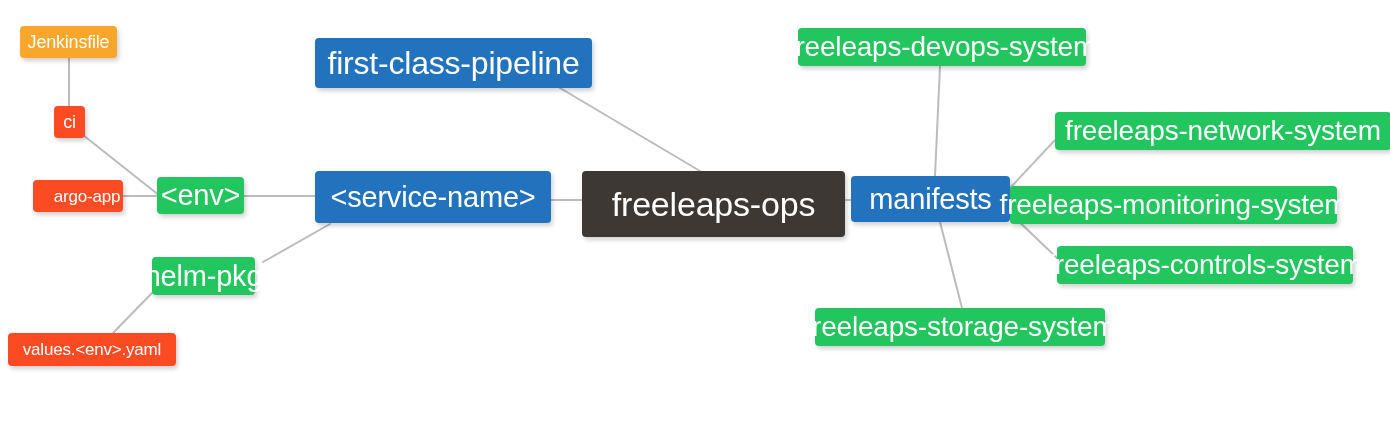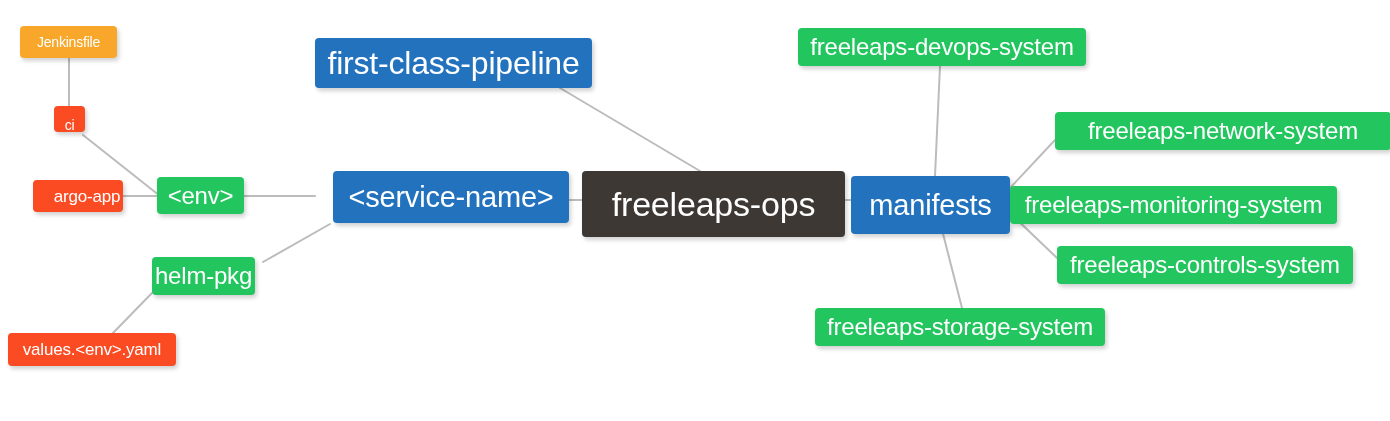--- a/index.html
+++ b/index.html
@@ -53,24 +53,24 @@
     background: #22c55e;
   }
   .n-orange {
     background: #f9a72b;
   }
   .n-red {
     background: #fa4b23;
   }
   .sz-xl { font-size: 32px; }
   .sz-lg { font-size: 29px; }
-  .sz-md { font-size: 24px; }
-  .sz-sm { font-size: 24px; text-align: right; }
+  .sz-md { font-size: 29px; }
+  .sz-sm { font-size: 28px; text-align: right; }
   .sz-xs { font-size: 17px; }
-  .sz-xxs { font-size: 14px; }
+  .sz-xxs { font-size: 18px; }
 </style>
 </head>
 <body>
 
 <div id="canvas">
 
   <svg id="edges" width="1390" height="421" viewBox="0 0 1390 421" xmlns="http://www.w3.org/2000/svg">
       <path d="M 69 58 L 69 106" stroke="#bcbcbc" stroke-width="2" fill="none" stroke-linecap="round"></path>
       <path d="M 83 135 L 160 196" stroke="#bcbcbc" stroke-width="2" fill="none" stroke-linecap="round"></path>
       <path d="M 123 196 L 157 196" stroke="#bcbcbc" stroke-width="2" fill="none" stroke-linecap="round"></path>
@@ -84,45 +84,45 @@
       <path d="M 1010 188 L 1055 140" stroke="#bcbcbc" stroke-width="2" fill="none" stroke-linecap="round"></path>
       <path d="M 1010 202 L 1050 205" stroke="#bcbcbc" stroke-width="2" fill="none" stroke-linecap="round"></path>
       <path d="M 1010 213 L 1057 258" stroke="#bcbcbc" stroke-width="2" fill="none" stroke-linecap="round"></path>
       <path d="M 940 222 L 962 308" stroke="#bcbcbc" stroke-width="2" fill="none" stroke-linecap="round"></path>
     </svg>
 
   <div id="node-layer">
       <div class="node n-orange sz-xxs" style="left: 20px; top: 26px; width: 97px; height: 32px;">
         <span>Jenkinsfile</span>
       </div>
-      <div class="node n-red sz-xxs" style="left: 54px; top: 106px; width: 31px; height: 26px; align-items: flex-end;">
+      <div class="node n-red sz-xxs" style="left: 54px; top: 106px; width: 31px; height: 32px;">
         <span>ci</span>
       </div>
       <div class="node n-red sz-xs" style="left: 33px; top: 180px; width: 90px; height: 32px; padding-left: 28px;">
         <span>argo-app</span>
       </div>
       <div class="node n-green sz-md" style="left: 157px; top: 177px; width: 87px; height: 37px;">
         <span>&lt;env&gt;</span>
       </div>
       <div class="node n-green sz-md" style="left: 152px; top: 257px; width: 103px; height: 38px;">
         <span>helm-pkg</span>
       </div>
       <div class="node n-red sz-xs" style="left: 8px; top: 333px; width: 168px; height: 33px; justify-content: center;">
         <span>values.&lt;env&gt;.yaml</span>
       </div>
       <div class="node n-blue sz-xl" style="left: 315px; top: 38px; width: 277px; height: 50px;">
         <span>first-class-pipeline</span>
       </div>
-      <div class="node n-blue sz-lg" style="left: 315px; top: 171px; width: 236px; height: 52px; margin-left: 18px;">
+      <div class="node n-blue sz-lg" style="left: 315px; top: 171px; width: 236px; height: 52px;">
         <span>&lt;service-name&gt;</span>
       </div>
       <div class="node n-root " style="left: 582px; top: 171px; width: 263px; height: 66px;">
         <span>freeleaps-ops</span>
       </div>
-      <div class="node n-blue sz-lg" style="left: 851px; top: 176px; width: 159px; height: 58px;">
+      <div class="node n-blue sz-lg" style="left: 851px; top: 176px; width: 159px; height: 46px;">
         <span>manifests</span>
       </div>
       <div class="node n-green sz-sm" style="left: 798px; top: 28px; width: 288px; height: 38px;">
         <span>freeleaps-devops-system</span>
       </div>
       <div class="node n-green sz-sm" style="left: 1055px; top: 112px; width: 336px; height: 38px;">
         <span>freeleaps-network-system</span>
       </div>
       <div class="node n-green sz-sm" style="left: 1010px; top: 186px; width: 327px; height: 38px;">
         <span>freeleaps-monitoring-system</span>

